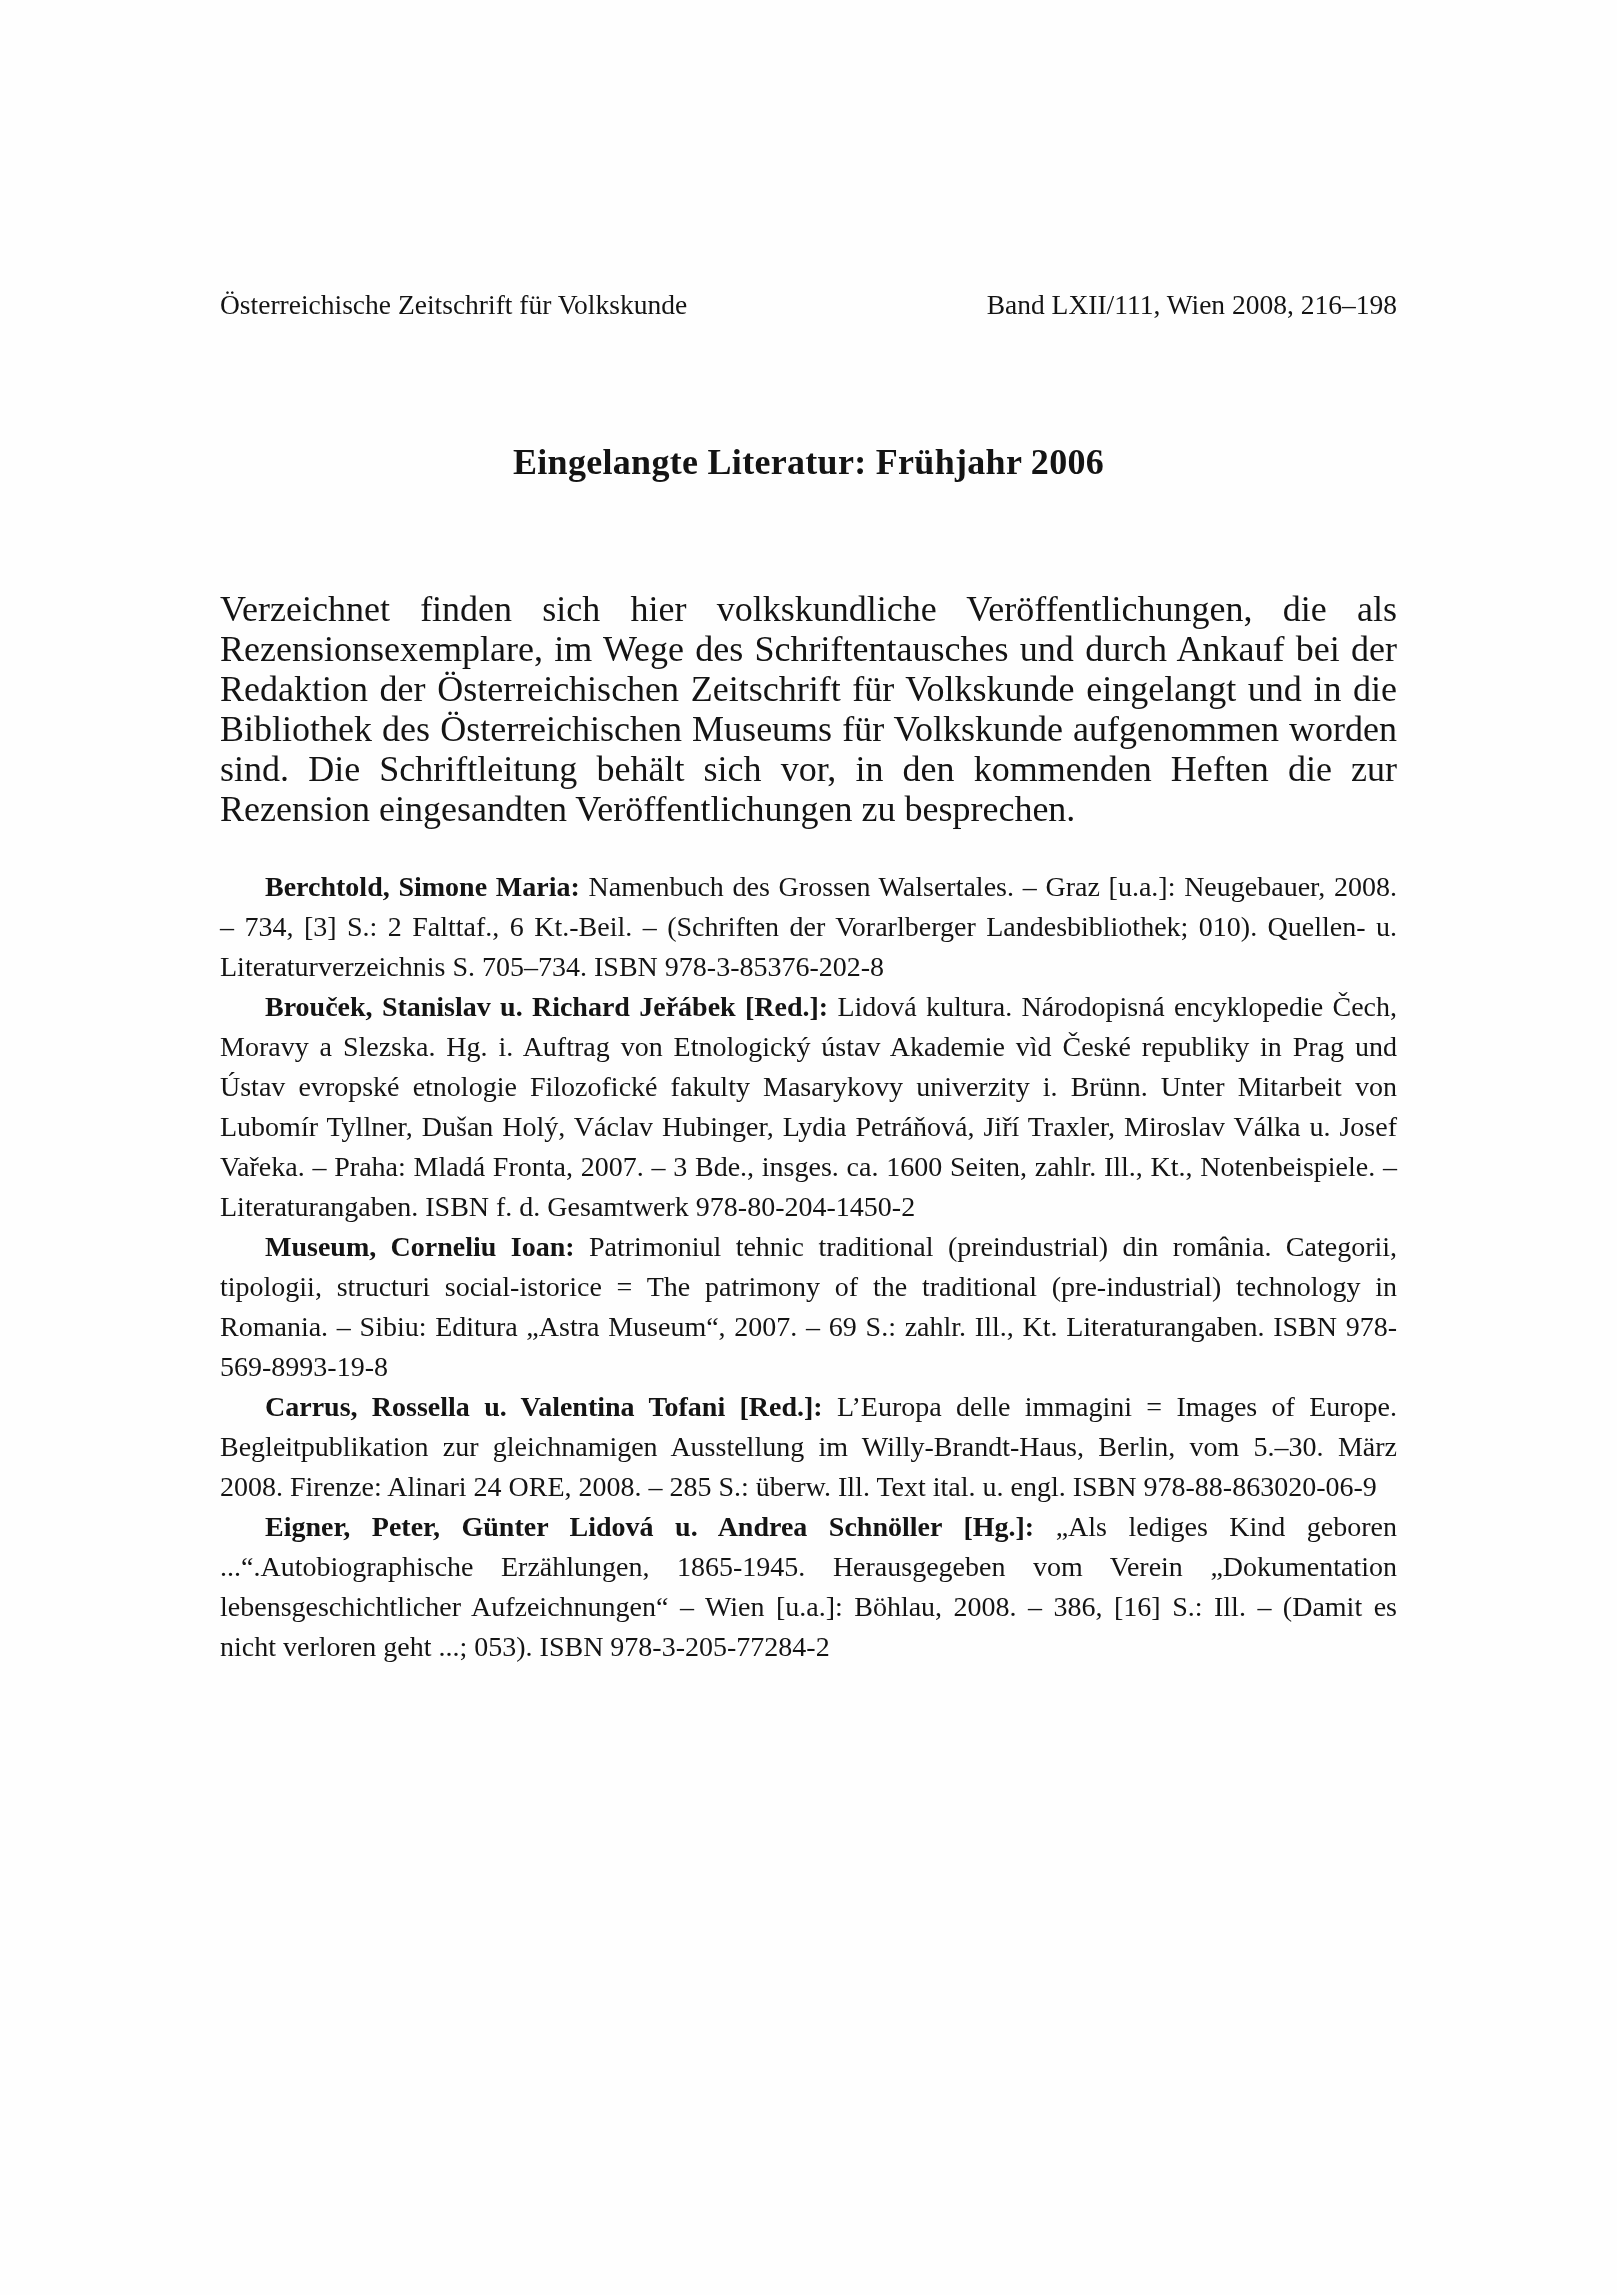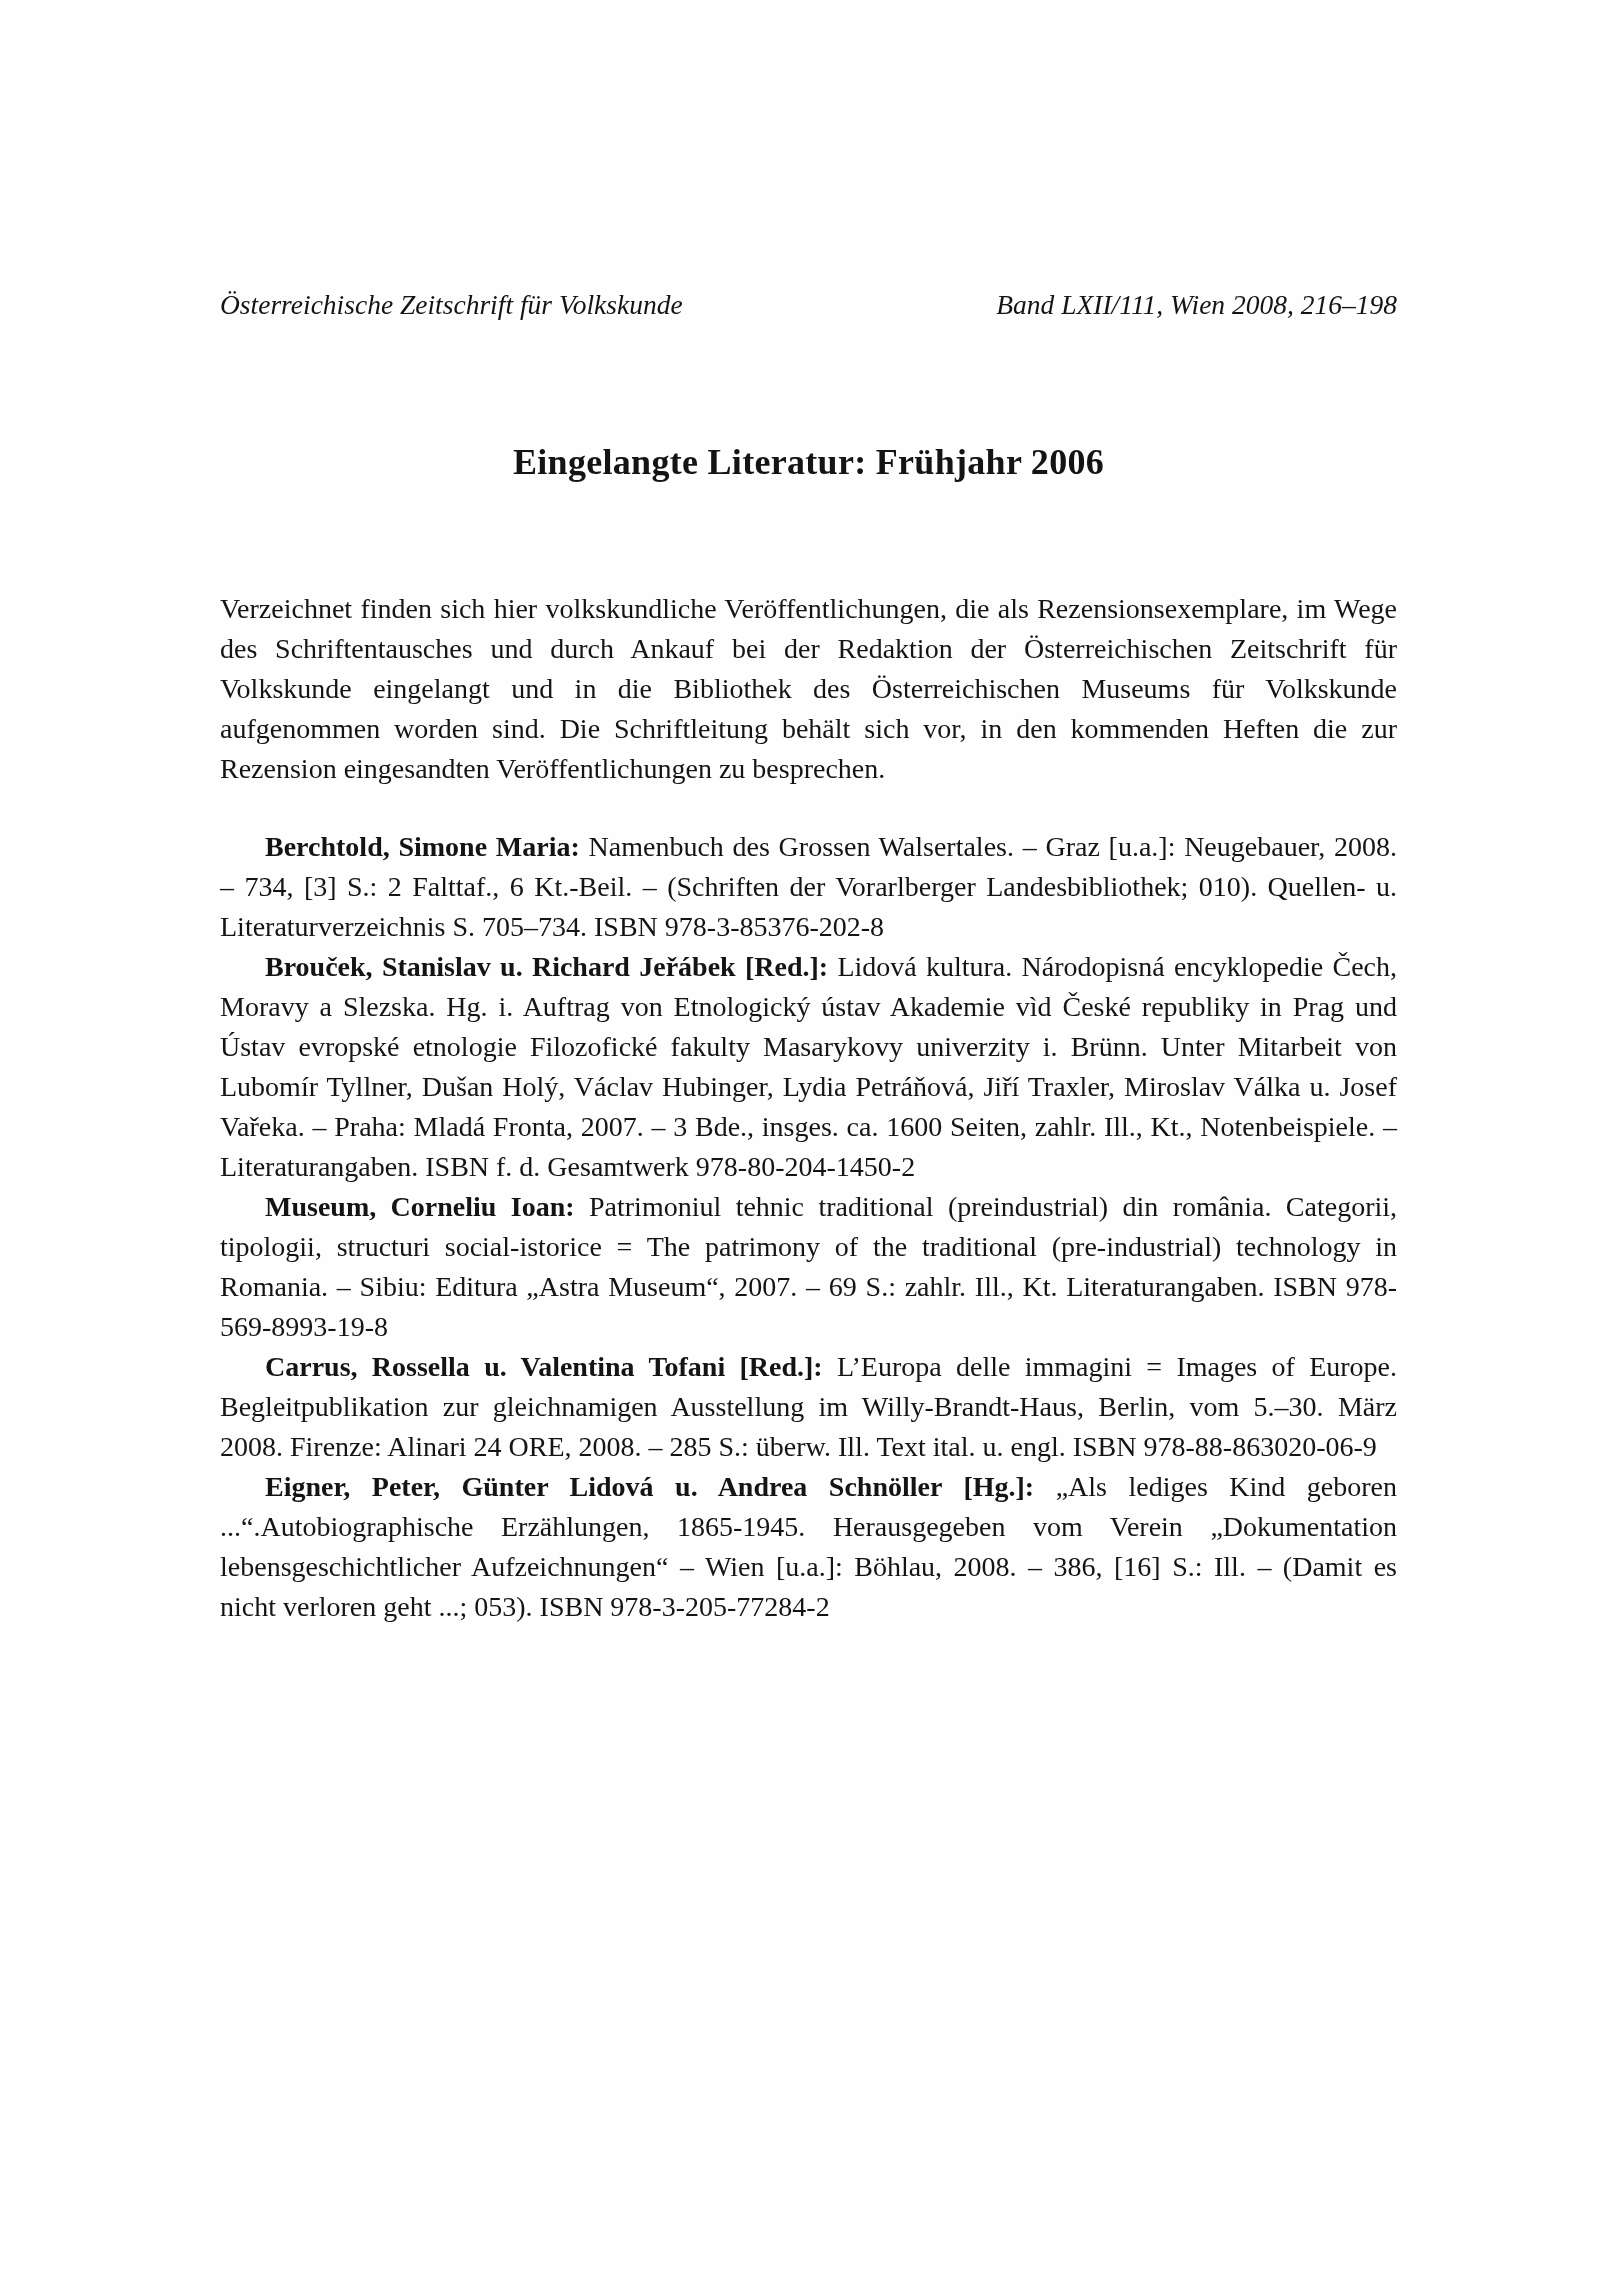--- a/index.html
+++ b/index.html
@@ -19,38 +19,37 @@
     width: 1617px;
     height: 2295px;
     padding: 288px 220px 0 220px;
     background: #fefefe;
     overflow: hidden;
   }
   .running-head {
     display: flex;
     justify-content: space-between;
     align-items: center;
-    font-style: italic;
     font-size: 27.5px;
     line-height: 1.2;
   }
   .running-head .journal {
     padding-right: 32px;
   }
   h1.article-title {
     margin: 120px 0 0 0;
     text-align: center;
     font-size: 36px;
     font-weight: bold;
     letter-spacing: 0.3px;
     line-height: 1.2;
   }
   p.intro {
     margin: 105px 0 0 0;
-    font-size: 28px;
+    font-size: 36px;
     line-height: 40px;
     text-align: justify;
     hyphens: auto;
     -webkit-hyphens: auto;
   }
   .biblio {
     margin-top: 38px;
   }
   p.entry {
     margin: 0;

